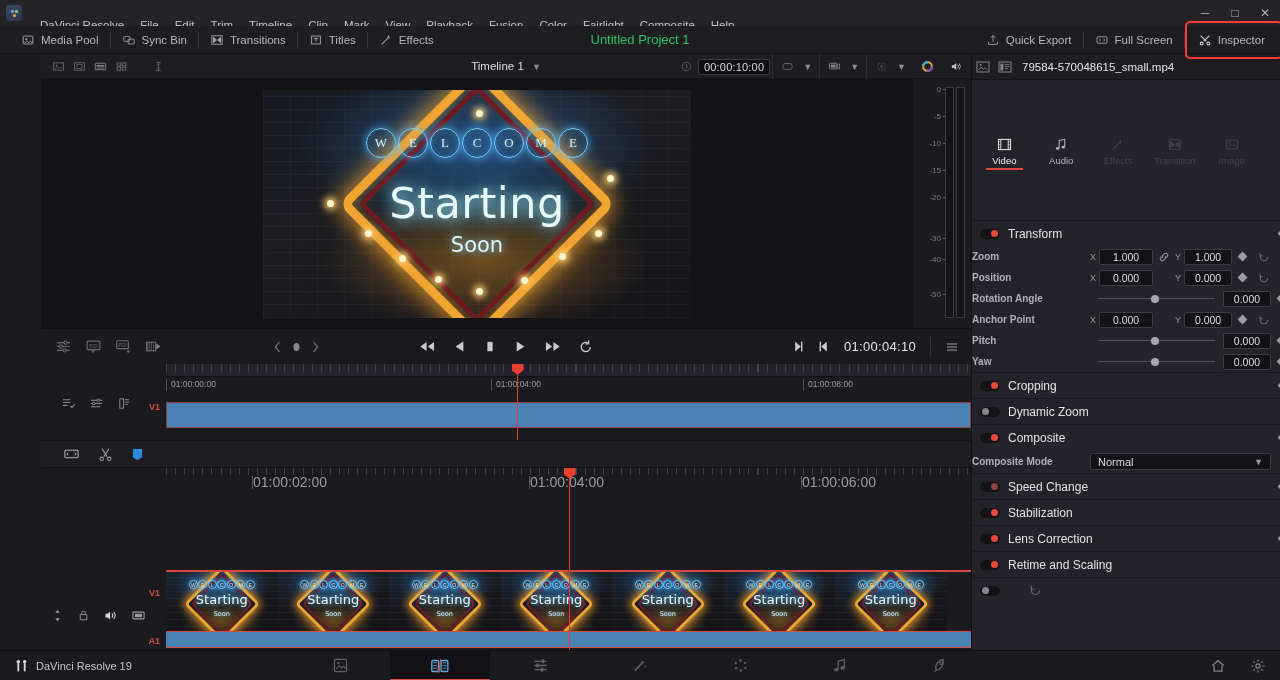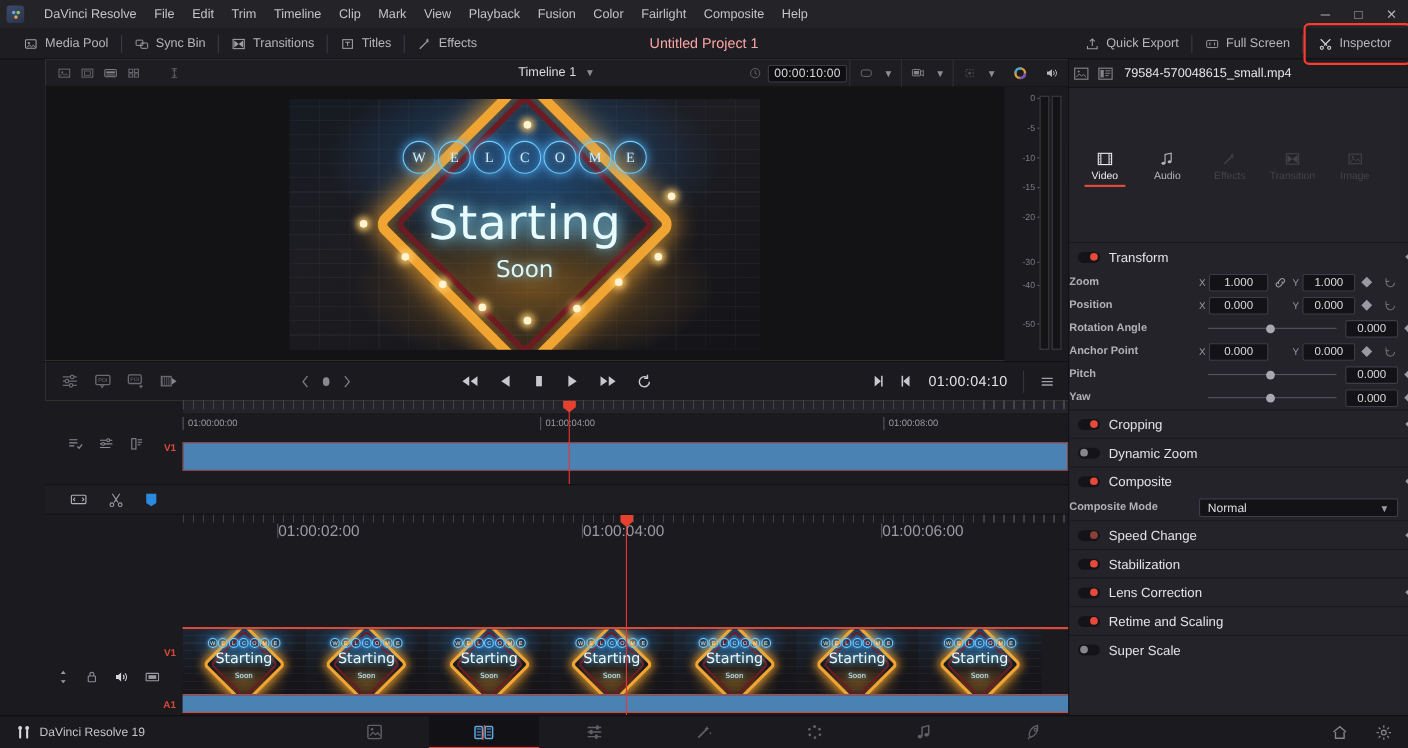--- a/index.html
+++ b/index.html
@@ -18,41 +18,41 @@
     padding-left: 6px; flex: 0 0 26px; position: relative;
   }
   .logo {
     width: 16px; height: 16px; border-radius: 3px;
     background: linear-gradient(145deg,#3d4a6b,#2b3348);
     display: flex; align-items: center; justify-content: center;
     margin-right: 10px; flex: 0 0 16px;
   }
   .logo svg { width: 11px; height: 11px; }
   .menu-item {
-    padding: 0 8px; height: 26px; line-height: 26px; font-size: 11.5px;
+    padding: 12px 8px; height: 26px; line-height: 26px; font-size: 11.5px;
     color: #c4c4c8; white-space: nowrap; cursor: default;
   }
   .win-ctrls { position: absolute; right: 0; top: 0; height: 26px; display: flex; }
   .win-btn { width: 30px; height: 26px; display:flex; align-items:center; justify-content:center; color:#b0b0b4; font-size: 12px; }
 
   
   .toolbar {
     height: 28px; background: #1e1e22; display: flex; align-items: center;
     flex: 0 0 28px; position: relative; border-bottom: 1px solid #111114;
   }
   .tb-left { display: flex; align-items: center; padding-left: 10px; }
   .tb-btn {
     display: flex; align-items: center; gap: 6px; padding: 0 11px;
     height: 28px; color: #b6b6bb; font-size: 11.5px; white-space: nowrap;
   }
   .tb-sep { width: 1px; height: 16px; background: #3a3a42; }
   .tb-ico { width: 14px; height: 14px; display: block; opacity: .85; }
   .proj-title {
     position: absolute; left: 0; right: 0; text-align: center;
-    font-size: 13px; color: #fca5a5; pointer-events: none; font-weight: 500;
+    font-size: 13px; color: #22c55e; pointer-events: none; font-weight: 500;
   }
   .tb-right { position: absolute; right: 0; top: 0; height: 28px; display: flex; align-items: center; }
   .insp-wrap { position: relative; padding: 0 4px 0 2px; }
   .insp-highlight {
     position: absolute; left: 0px; top: -5px; width: 98px; height: 38px;
     border: 2px solid #ff3b30; border-radius: 5px; pointer-events: none;
   }
 
   
   .body { display: flex; flex: 1 1 auto; min-height: 0; }
@@ -1184,21 +1184,20 @@
                 <path d="M11.4 7A4.4 4.4 0 112.8 5.6" stroke="#9a9aa2" stroke-width="1.2" fill="none"></path>
                 <path d="M2.4 2.2v3.4h3.4" stroke="#9a9aa2" stroke-width="1.2" fill="none"></path>
               </svg>
             </div>
         </div>
 
         <div class="sec-hdr">
           <div class="toggle off">
               <div class="knob"></div>
             </div>
-          <div class="sec-title">Super Scale</div>
           <div class="kf hidden"></div>
           <div class="rst">
               <svg width="13" height="13" viewBox="0 0 14 14">
                 <path d="M11.4 7A4.4 4.4 0 112.8 5.6" stroke="#9a9aa2" stroke-width="1.2" fill="none"></path>
                 <path d="M2.4 2.2v3.4h3.4" stroke="#9a9aa2" stroke-width="1.2" fill="none"></path>
               </svg>
             </div>
         </div>
       </div>
     </div>

